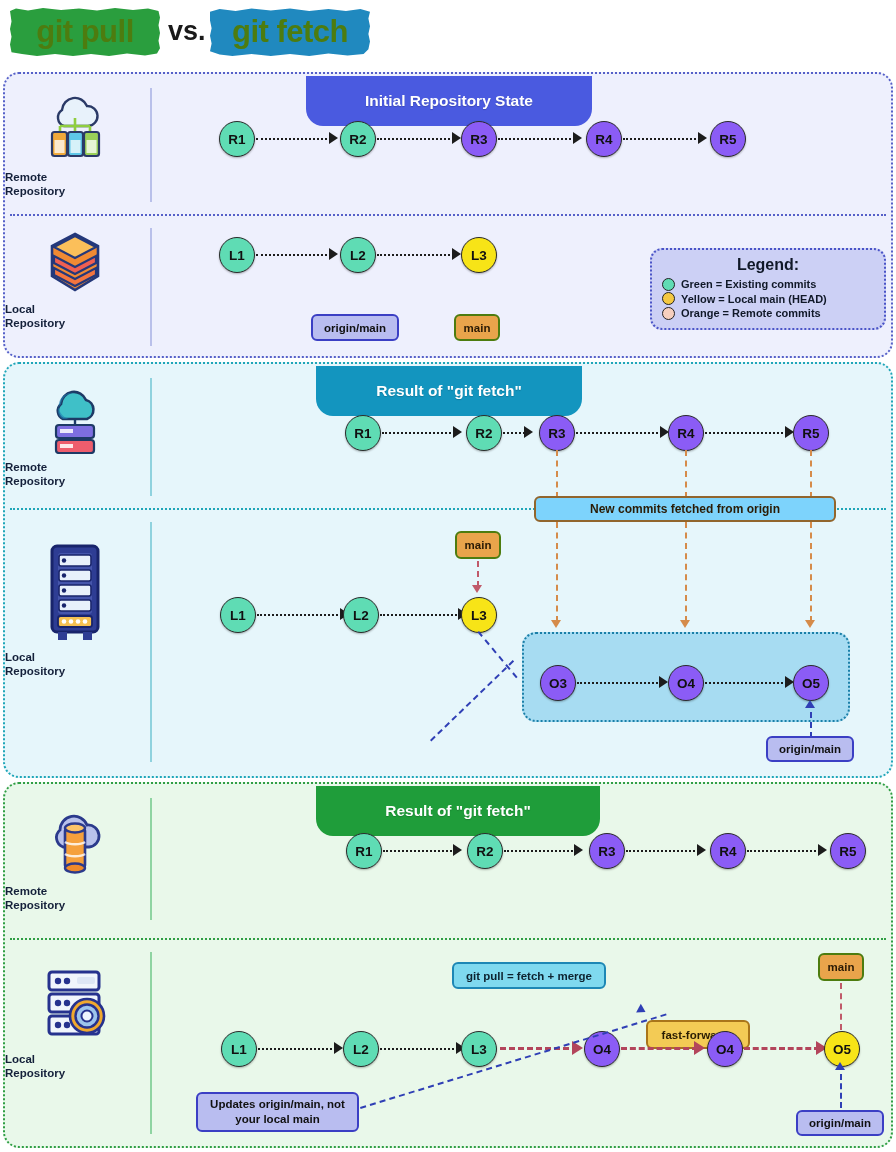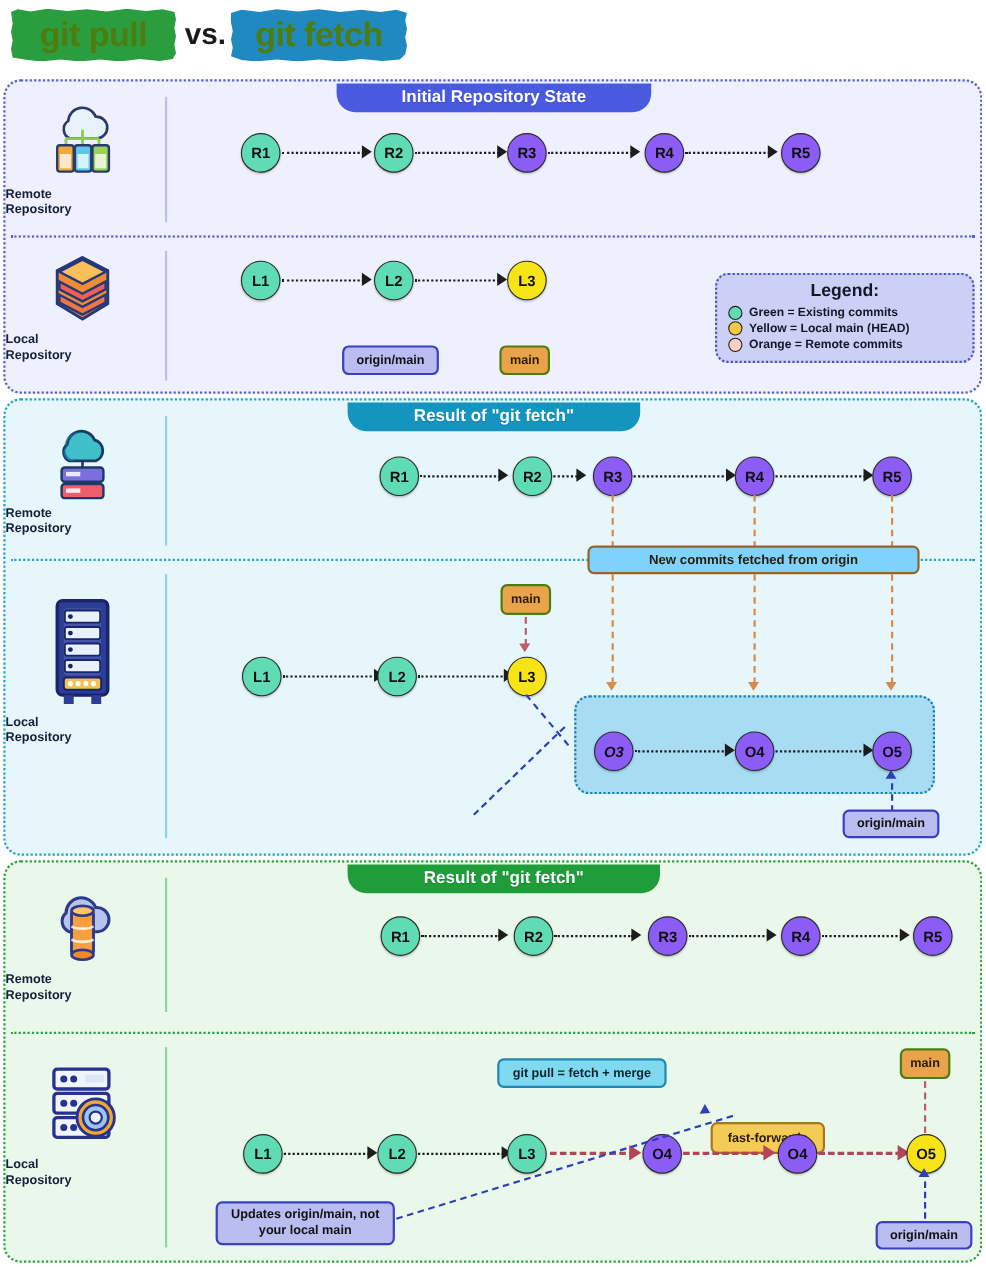--- a/index.html
+++ b/index.html
@@ -36,21 +36,21 @@
   .rd-blue{border-color:#5560c8;}
   .rd-teal{border-color:#1fa6b8;}
   .rd-green{border-color:#2f9e44;}
 
   .vsep{position:absolute;width:2px;}
   .vs-blue{background:#b9c0ea;}
   .vs-teal{background:#8fd2de;}
   .vs-green{background:#8fd4a2;}
 
   
-  .hdr{position:absolute;height:26px;border-radius:0 0 17px 17px;display:flex;
+  .hdr{position:absolute;height:50px;border-radius:0 0 17px 17px;display:flex;
        align-items:center;justify-content:center;color:#fff;font-weight:bold;font-size:15.5px;
        text-shadow:0 1px 1px rgba(0,0,0,.18);}
   #hdr-initial{left:306px;top:76px;width:286px;background:#4a5ae0;}
   #hdr-fetch{left:316px;top:366px;width:266px;background:#1395bf;}
   #hdr-pull{left:316px;top:786px;width:284px;background:#1f9d3a;}
 
   
   .side{position:absolute;width:140px;text-align:left;}
   .side .cap{font-size:11.5px;font-weight:bold;color:#14203a;line-height:1.25;}
   .ico{margin:0 auto 6px auto;display:block;}
@@ -286,21 +286,21 @@
 <div class="arrowhead" style="left:340px;top:608px;"></div>
 <div class="node n-green" style="left:343px;top:597px;">L2</div>
 <div class="edge" style="left:380px;top:614px;width:80px;"></div>
 <div class="arrowhead" style="left:458px;top:608px;"></div>
 <div class="node n-yellow" style="left:461px;top:597px;">L3</div>
 
 <div class="diag" style="left:479px;top:631px;width:60px;transform:rotate(50deg);"></div>
 <div class="diag" style="left:430px;top:740px;width:115px;transform:rotate(-44deg);"></div>
 
 <div id="fetched-box"></div>
-<div class="node n-purple" style="left:540px;top:665px;font-style:italic;">O3</div>
+<div class="node n-purple" style="left:540px;top:665px;">O3</div>
 <div class="edge" style="left:577px;top:682px;width:84px;"></div>
 <div class="arrowhead" style="left:659px;top:676px;"></div>
 <div class="node n-purple" style="left:668px;top:665px;">O4</div>
 <div class="edge" style="left:705px;top:682px;width:82px;"></div>
 <div class="arrowhead" style="left:785px;top:676px;"></div>
 <div class="node n-purple" style="left:793px;top:665px;">O5</div>
 
 <div class="vdash-blue" style="left:810px;top:712px;height:26px;"></div>
 <div class="vdash-blue-head" style="left:805px;top:700px;"></div>
 <div class="tag tag-blue" style="left:766px;top:736px;width:88px;height:26px;">origin/main</div>

